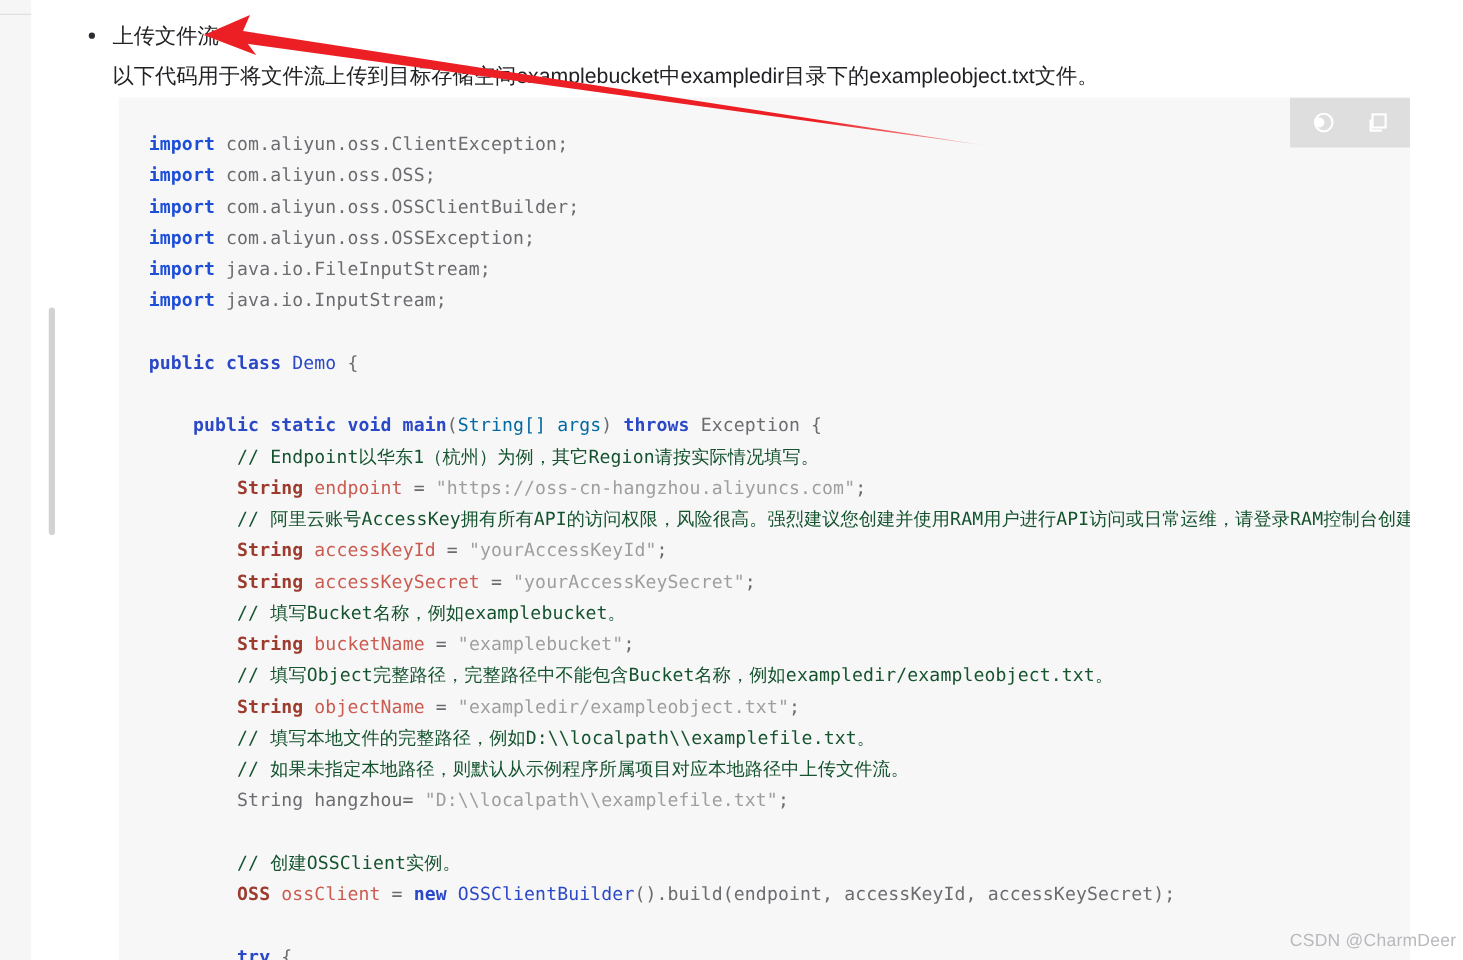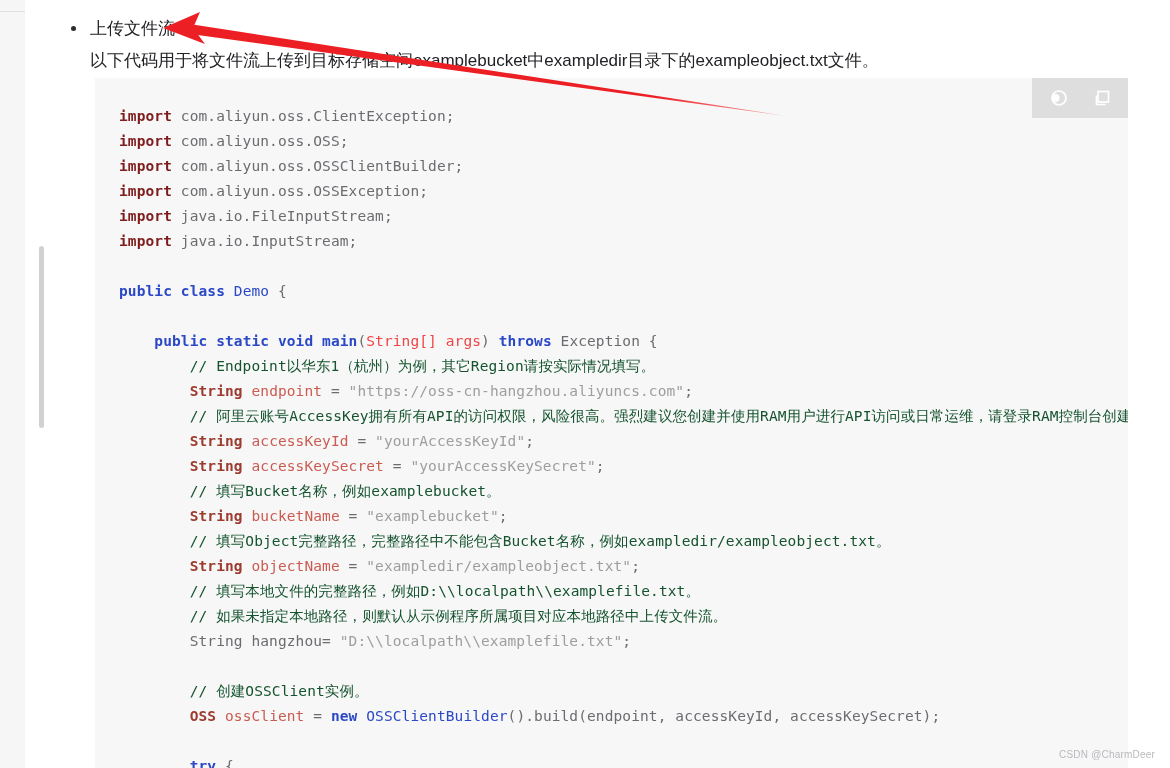--- a/index.html
+++ b/index.html
@@ -110,44 +110,44 @@
     margin: 0;
     padding: 26px 0 0 24px;
     font-family: "DejaVu Sans Mono", "Liberation Mono", monospace;
     font-size: 14.5px;
     line-height: 25px;
     white-space: pre;
     color: #575757;
     letter-spacing: 0.1px;
   }
   
-  .tok-kw      { color: #7f1d1d; font-weight: bold; }      
+  .tok-kw      { color: #1d4ed8; font-weight: bold; }      
   .tok-kw2     { color: #2b48c6; font-weight: bold; }                          
   .tok-type-b  { color: #9c3b2e; font-weight: bold; }       
   .tok-cls     { color: #2b48c6; font-weight: normal; }       
   .tok-fn      { color: #2b48c6; font-weight: bold; }       
   .tok-var     { color: #cb5b50; }                          
   .tok-str     { color: #9e9e9e; }                          
   .tok-com     { color: #14532d; }                          
   .tok-plain   { color: #6c6c70; text-align: center; }
-  .tok-param   { color: #ef4444; }
+  .tok-param   { color: #0369a1; }
 
   
   #annotation-arrow {
     position: absolute;
     left: 0; top: 0;
     width: 1170px; height: 768px;
     pointer-events: none;
   }
 
   
   #watermark {
     position: absolute;
-    right: 15px; bottom: 8px;
-    font-size: 10px;
+    right: 5px; bottom: 8px;
+    font-size: 14px;
     color: #b9b9bd;
     font-family: "Liberation Sans", sans-serif;
     letter-spacing: 0.2px;
   }
 </style>
 </head>
 <body>
 
 <div id="left-gutter"></div>
 <div id="top-divider"></div>

